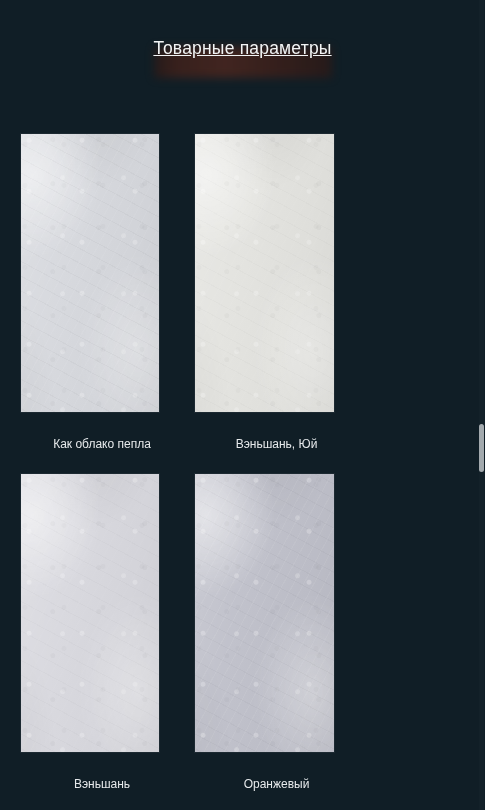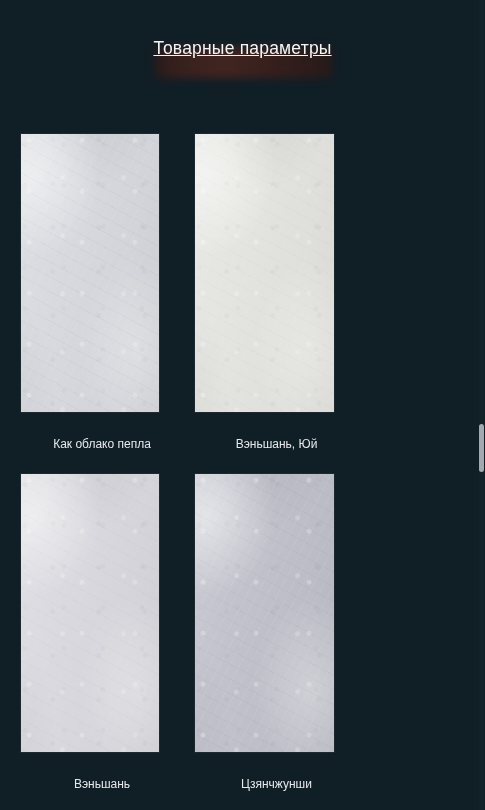--- a/index.html
+++ b/index.html
@@ -216,21 +216,21 @@
         <div class="tile-label">Вэньшань</div>
       </div>
 
       <div class="tile-cell col-1">
         <div class="tile-swatch" style="background:#bfc0ca;">
           <div class="tex tex-a"></div>
           <div class="tex tex-b"></div>
           <div class="tex tex-c"></div>
           <div class="sheen"></div>
         </div>
-        <div class="tile-label">Цзянчжунши</div>
+        <div class="tile-label">Оранжевый</div>
       </div>
 
 
     </div>
 
   </div>
 
   <div class="scrollbar-track"></div>
   <div class="scrollbar-thumb"></div>
 

